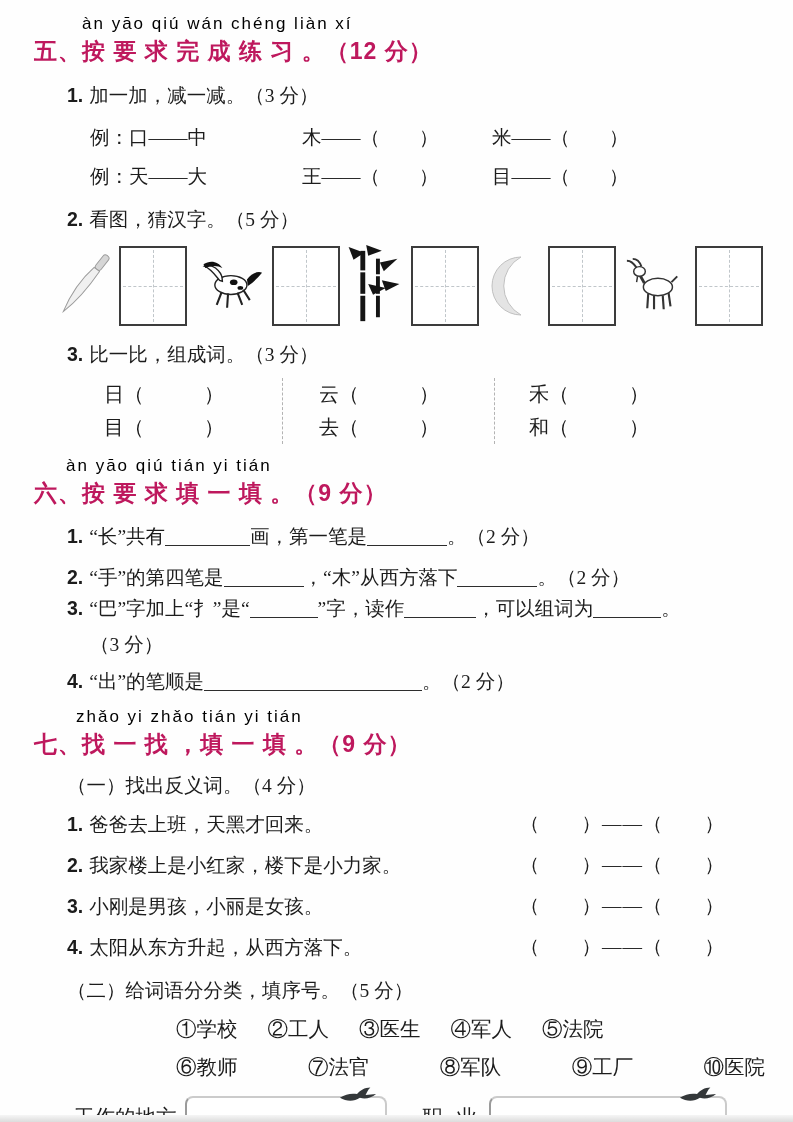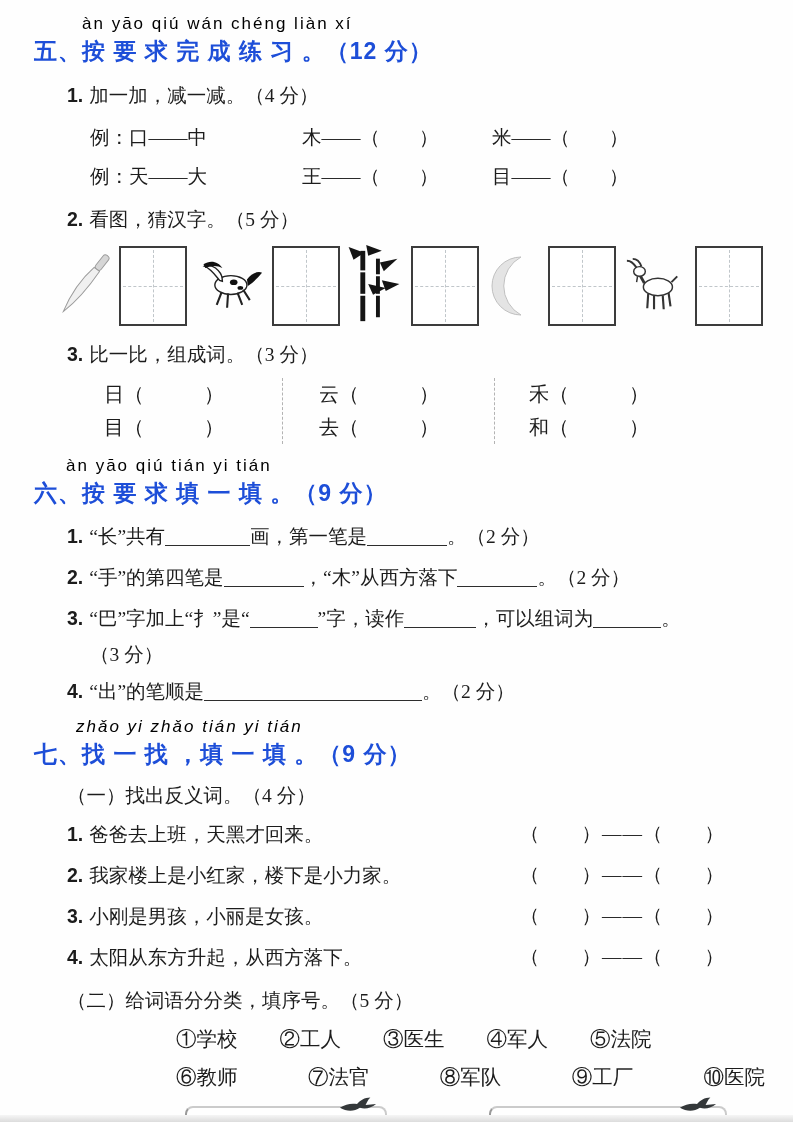--- a/index.html
+++ b/index.html
@@ -5,24 +5,24 @@
   html,body{margin:0;padding:0;}
   body{
     width:793px;height:1122px;overflow:hidden;background:#fefefe;
     font-family:"Liberation Serif",serif;color:#1c1c1c;position:relative;
   }
   .sheet{padding:14px 28px 0 34px;}
 
   .pinyin{font-family:"Liberation Sans",sans-serif;font-size:17px;color:#000000;letter-spacing:2px;}
   .py1{margin-left:48px;}
   .py2{margin-top:12px;margin-left:32px;}
-  .py3{margin-top:10px;margin-left:42px;font-style:italic;}
+  .py3{margin-top:10px;margin-left:42px;}
 
   .sec-title{font-family:"Liberation Sans",sans-serif;font-weight:bold;font-size:23px;
-    letter-spacing:1px;line-height:30px;margin-top:2px;color:#1d4ed8;}
+    letter-spacing:1px;line-height:30px;margin-top:2px;color:#be185d;}
 
   .qline{font-size:19.5px;line-height:27px;margin:16px 0 0 33px;}
   .qnum{font-family:"Liberation Sans",sans-serif;font-weight:bold;margin-right:6px;}
 
   .ex-row{display:flex;margin:15px 0 0 56px;font-size:19.5px;line-height:27px;}
   .ex-c1{width:212px;}
   .ex-c2{width:190px;}
 
   .pic-row{display:flex;align-items:center;justify-content:space-between;
     margin:10px 2px 0 24px;height:86px;}
@@ -40,21 +40,21 @@
 
   .fill{font-size:19.5px;line-height:30px;margin:13px 0 0 33px;}
   .fill-cont{font-size:19.5px;line-height:26px;margin:8px 0 0 56px;}
   .blank{display:inline-block;border-bottom:1.5px solid #2d2d2d;height:20px;vertical-align:-3px;}
   .w85{width:85px;} .w80{width:80px;} .w72{width:72px;} .w68{width:68px;} .w215{width:218px;}
 
   .part-title{font-size:19.5px;line-height:27px;margin:13px 0 0 33px;}
   .ant{position:relative;font-size:19.5px;line-height:30px;margin:10px 0 0 33px;padding-right:230px;}
   .ant-ans{position:absolute;right:40px;top:0;letter-spacing:1px;white-space:nowrap;}
 
-  .words-row{display:flex;gap:42px;margin:10px 0 0 142px;font-size:20.5px;line-height:30px;}
+  .words-row{display:flex;gap:30px;margin:10px 0 0 142px;font-size:20.5px;line-height:30px;}
   .words-row2{margin-top:8px;justify-content:space-between;}
 
   .bottom-row{display:flex;align-items:center;margin:14px 0 0 40px;font-size:20.5px;}
   .ans-box{position:relative;height:38px;border:2px solid #cbcbcb;border-radius:8px;
     margin-left:8px;background:#fff;flex:0 0 auto;}
   .box1{width:198px;border-left-color:#9a9a9a;}
   .box2{width:234px;border-left-color:#9a9a9a;}
   .job-label{margin-left:36px;letter-spacing:4px;}
   .bird{position:absolute;top:-14px;right:8px;}
 
@@ -63,21 +63,21 @@
 </style>
 </head>
 <body>
 
 <div class="sheet">
 
   <div class="pinyin py1">àn  yāo  qiú  wán  chéng  liàn  xí</div>
   <div class="sec-title">五、按 要 求 完 成 练 习 。（12 分）</div>
 
   <div class="qline">
-    <span class="qnum">1.</span><span>加一加，减一减。（4 分）</span>
+    <span class="qnum">1.</span><span>加一加，减一减。（3 分）</span>
   </div>
   <div class="ex-row">
     <span class="ex-c1">例：口——中</span>
     <span class="ex-c2">木——（　　）</span>
     <span class="ex-c3">米——（　　）</span>
   </div>
   <div class="ex-row" style="margin-top:12px;">
     <span class="ex-c1">例：天——大</span>
     <span class="ex-c2">王——（　　）</span>
     <span class="ex-c3">目——（　　）</span>
@@ -181,21 +181,21 @@
 
   <div class="pinyin py2">àn  yāo  qiú  tián  yi  tián</div>
   <div class="sec-title">六、按 要 求 填 一 填 。（9 分）</div>
 
   <div class="fill">
     <span class="qnum">1.</span><span>“长”共有</span><span class="blank w85"></span><span>画，第一笔是</span><span class="blank w80"></span><span>。（2 分）</span>
   </div>
   <div class="fill" style="margin-top:10px;">
     <span class="qnum">2.</span><span>“手”的第四笔是</span><span class="blank w80"></span><span>，“木”从西方落下</span><span class="blank w80"></span><span>。（2 分）</span>
   </div>
-  <div class="fill" style="margin-top:10px;">
+  <div class="fill" style="margin-top:0;">
     <span class="qnum">3.</span><span>“巴”字加上“扌”是“</span><span class="blank w68"></span><span>”字，读作</span><span class="blank w72"></span><span>，可以组词为</span><span class="blank w68"></span><span>。</span>
   </div>
   <div class="fill-cont">（3 分）</div>
   <div class="fill" style="margin-top:8px;">
     <span class="qnum">4.</span><span>“出”的笔顺是</span><span class="blank w215"></span><span>。（2 分）</span>
   </div>
 
   <div class="pinyin py3">zhǎo  yi  zhǎo   tián  yi  tián</div>
   <div class="sec-title">七、找 一 找 ，填 一 填 。（9 分）</div>
 

